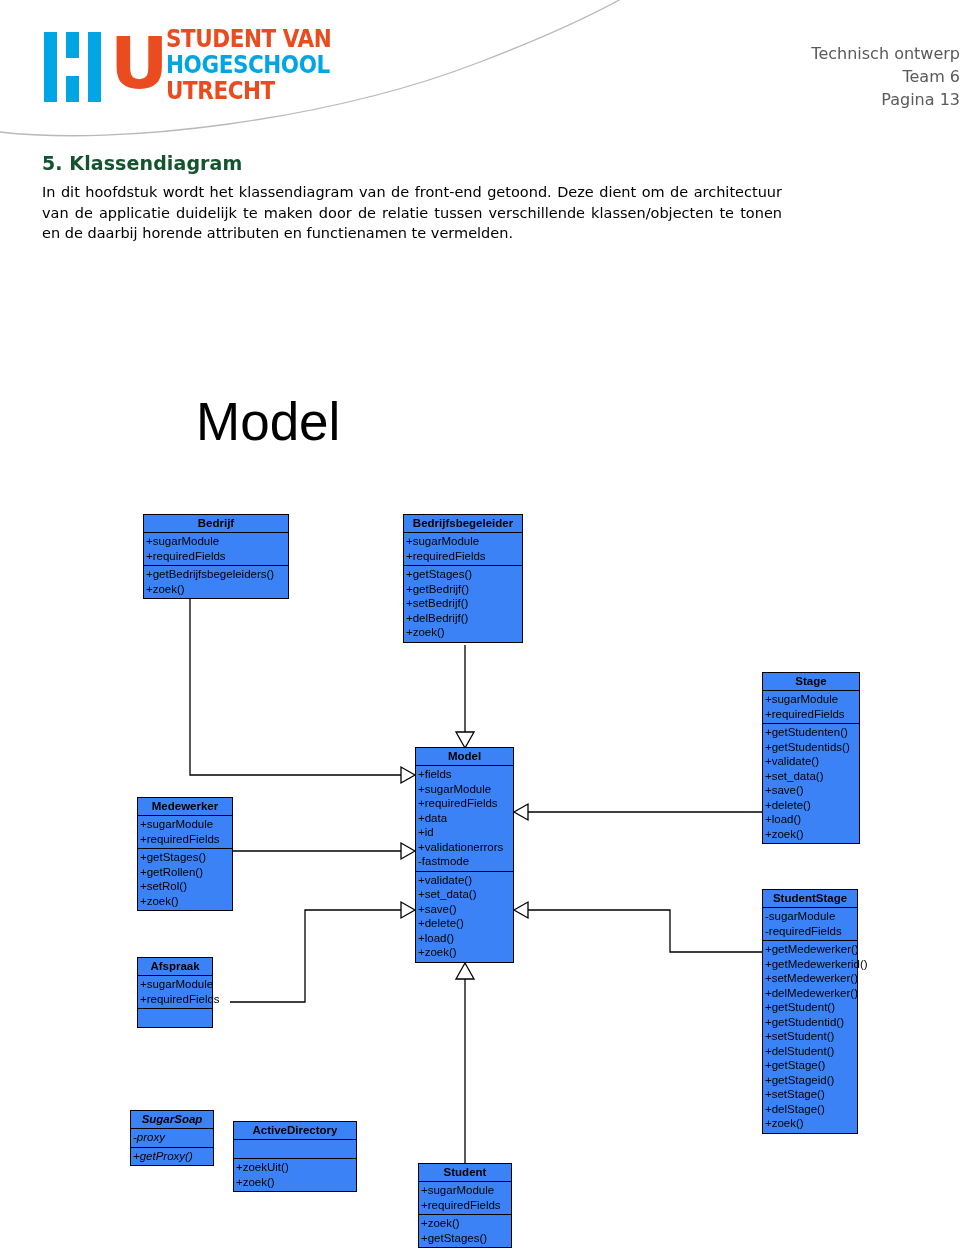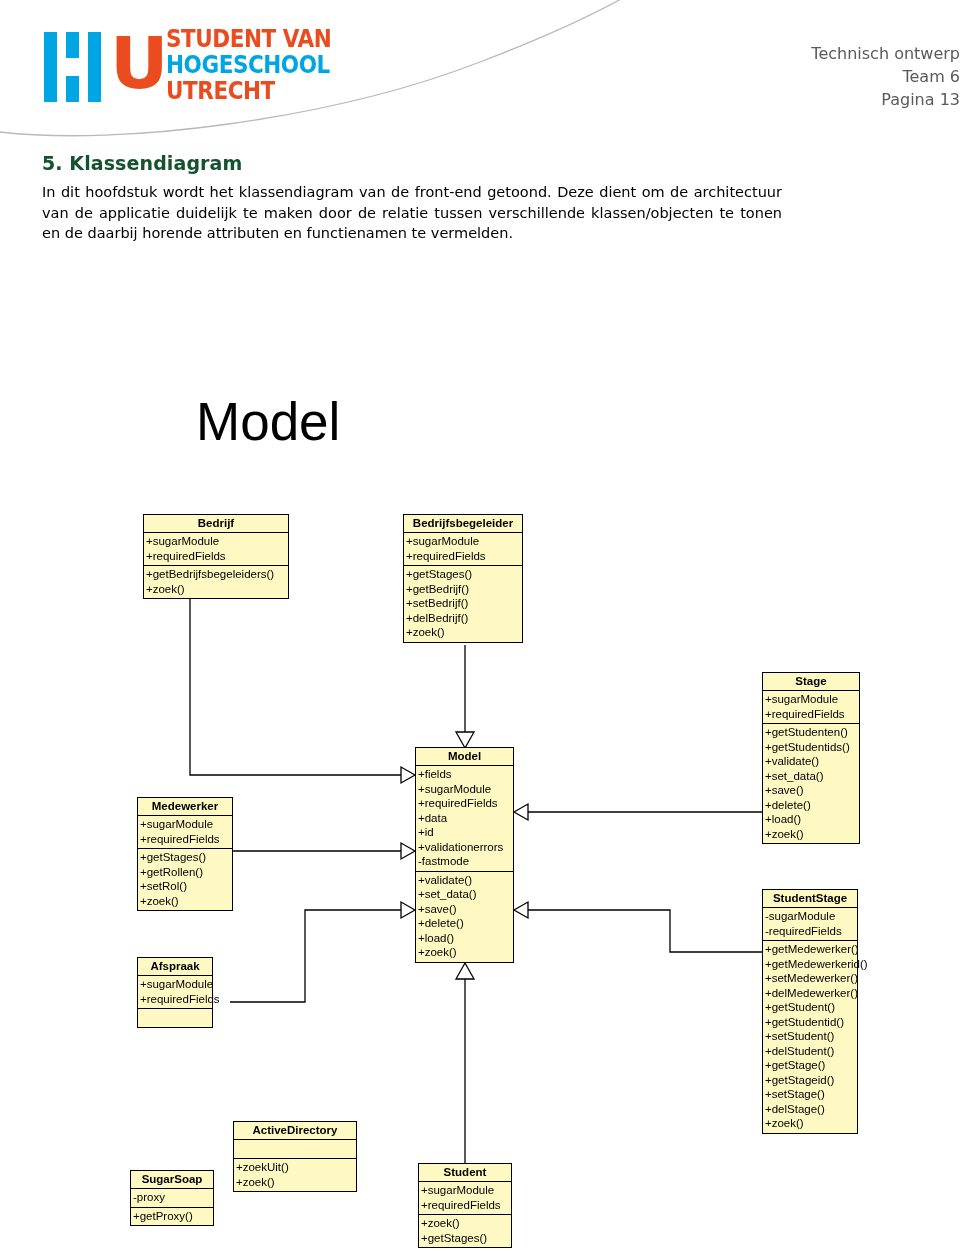--- a/index.html
+++ b/index.html
@@ -33,21 +33,21 @@
   
   .chapter{position:absolute;left:42px;top:152px;width:740px;}
   .chapter h2{margin:0 0 8px 0;font-family:"DejaVu Sans",sans-serif;
     font-weight:bold;font-size:19px;color:#14532d;letter-spacing:0.1px;}
   .chapter p{margin:0;font-family:"DejaVu Sans",sans-serif;font-size:14.5px;
     line-height:20.5px;color:#000;text-align:justify;}
   
   .diagram{position:absolute;left:0;top:0;width:960px;height:1251px;}
   .diagram-title{position:absolute;left:196px;top:392px;
     font-family:"Liberation Sans",sans-serif;font-size:53px;line-height:60px;color:#000;}
-  .cls{position:absolute;border:1.4px solid #000;background:#fef9c3;box-sizing:border-box;}
+  .cls{position:absolute;border:1.4px solid #000;background:#3b82f6;box-sizing:border-box;}
   .cls .name{font-family:"Liberation Sans",sans-serif;font-weight:bold;font-size:11.5px;
     text-align:center;padding:2px 1px 3px 1px;border-bottom:1.4px solid #000;
     white-space:nowrap;overflow:visible;}
   .cls .compartment{padding:1px 0 2px 2px;border-bottom:1.4px solid #000;}
   .cls .compartment:last-child{border-bottom:none;}
   .cls .row{font-family:"Liberation Sans",sans-serif;font-size:11.5px;line-height:14.5px;
     white-space:nowrap;}
   .cls .compartment.empty{min-height:15px;}
   svg.links{position:absolute;left:0;top:0;width:960px;height:1251px;overflow:visible;}
 </style>
@@ -218,21 +218,21 @@
 
   <div class="cls" style="left:137px;top:957px;width:76px;">
     <div class="name">Afspraak</div>
     <div class="compartment">
       <div class="row">+sugarModule</div>
       <div class="row">+requiredFields</div>
     </div>
     <div class="compartment empty"></div>
   </div>
 
-  <div class="cls" style="left:130px;top:1170px;width:84px;">
+  <div class="cls" style="left:130px;top:1110px;width:84px;font-style:italic;">
     <div class="name">SugarSoap</div>
     <div class="compartment">
       <div class="row">-proxy</div>
     </div>
     <div class="compartment">
       <div class="row">+getProxy()</div>
     </div>
   </div>
 
   <div class="cls" style="left:233px;top:1121px;width:124px;">

